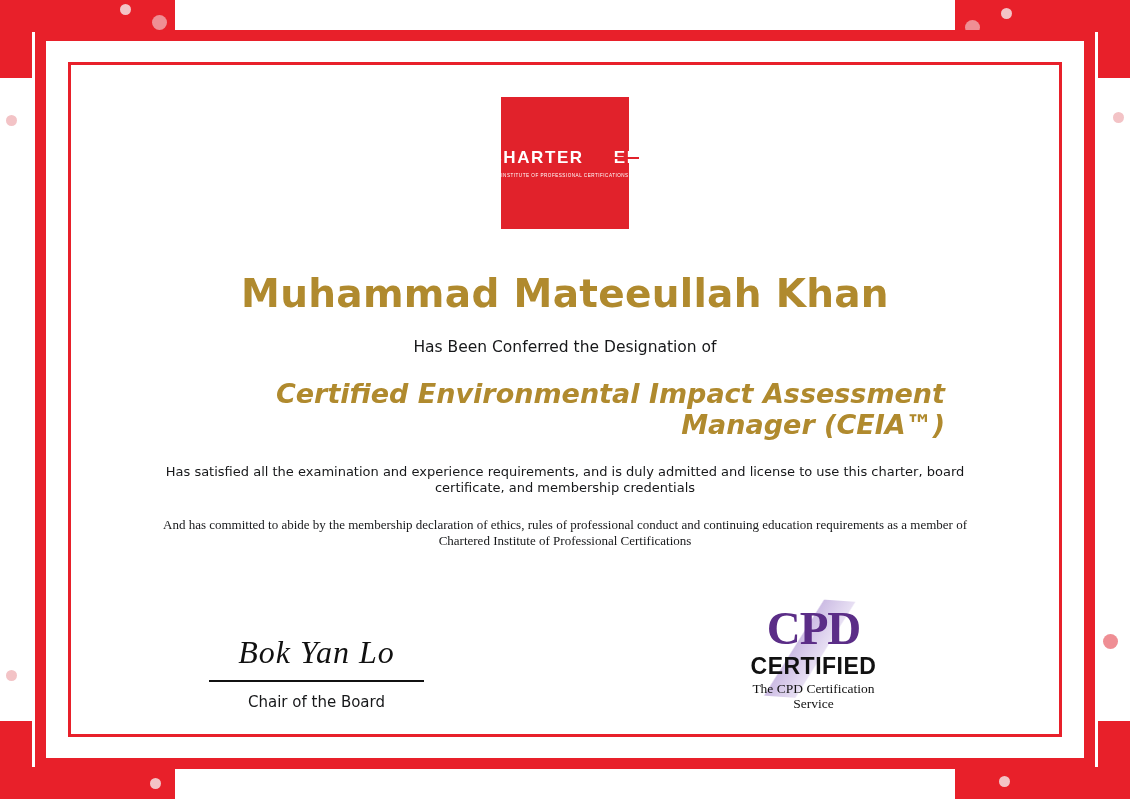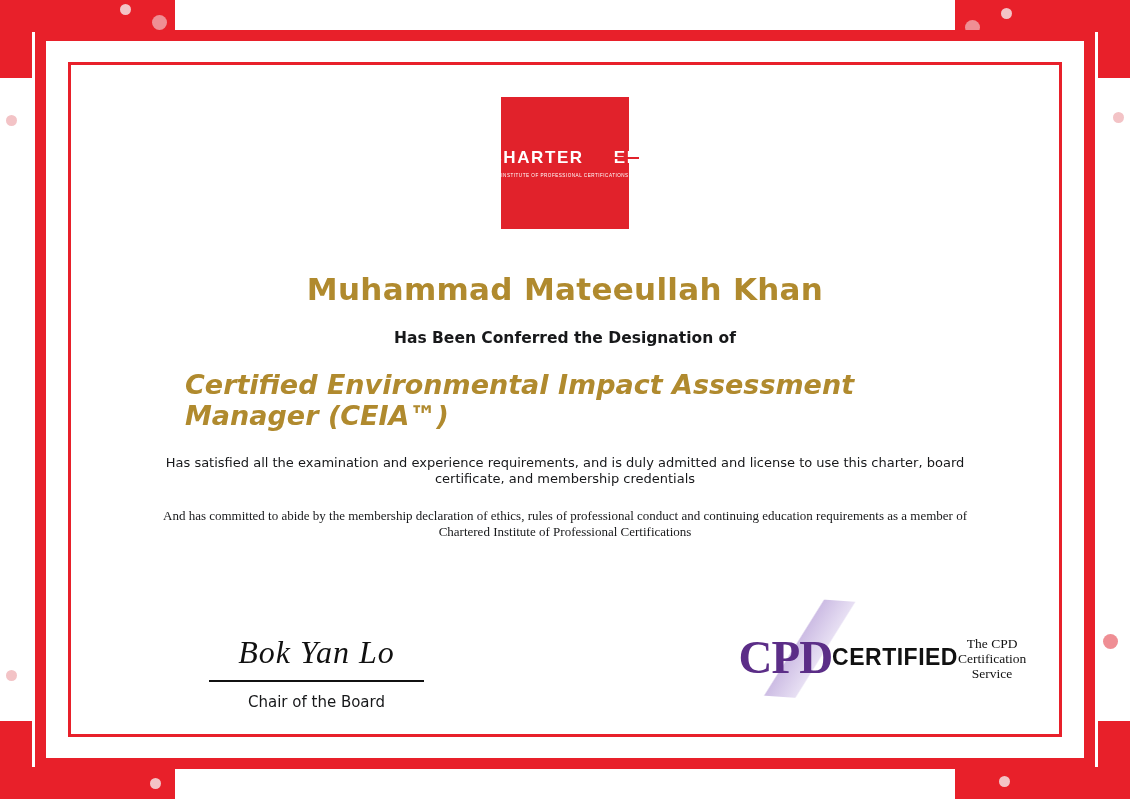--- a/index.html
+++ b/index.html
@@ -134,43 +134,42 @@
   .preamble {
     font-size: 15.5px;
     color: #17181a;
     text-align: center;
     line-height: 1.25;
     max-width: 800px;
     font-family: "DejaVu Sans", sans-serif;
   }
 
   .recipient {
-    font-size: 31px;
+    font-size: 39px;
     font-weight: bold;
     color: #b08a2e;
     margin-top: 22px;
     letter-spacing: 0.3px;
     text-align: center;
   }
 
   .conferred {
     font-size: 15.5px;
     color: #17181a;
     margin-top: 22px;
     text-align: center;
-    font-weight: bold;
   }
 
   .designation {
     font-size: 27px;
     font-weight: bold;
     font-style: italic;
     color: #b08a2e;
     margin-top: 22px;
-    text-align: left;
+    text-align: right;
     line-height: 1.15;
     max-width: 760px;
   }
 
   .body-para {
     font-size: 13px;
     color: #17181a;
     text-align: center;
     line-height: 1.25;
     max-width: 830px;
@@ -223,21 +222,21 @@
     display: flex;
     flex-direction: column;
     align-items: center;
     position: relative;
   }
   .cpd-inner {
     position: relative;
     width: 150px;
     height: 108px;
     display: flex;
-    flex-direction: row;
+    flex-direction: column;
     align-items: center;
     justify-content: flex-start;
     margin-top: 7px;
   }
   .cpd-swoosh {
     position: absolute;
     left: 18px;
     top: -4px;
     width: 112px;
     height: 100px;

